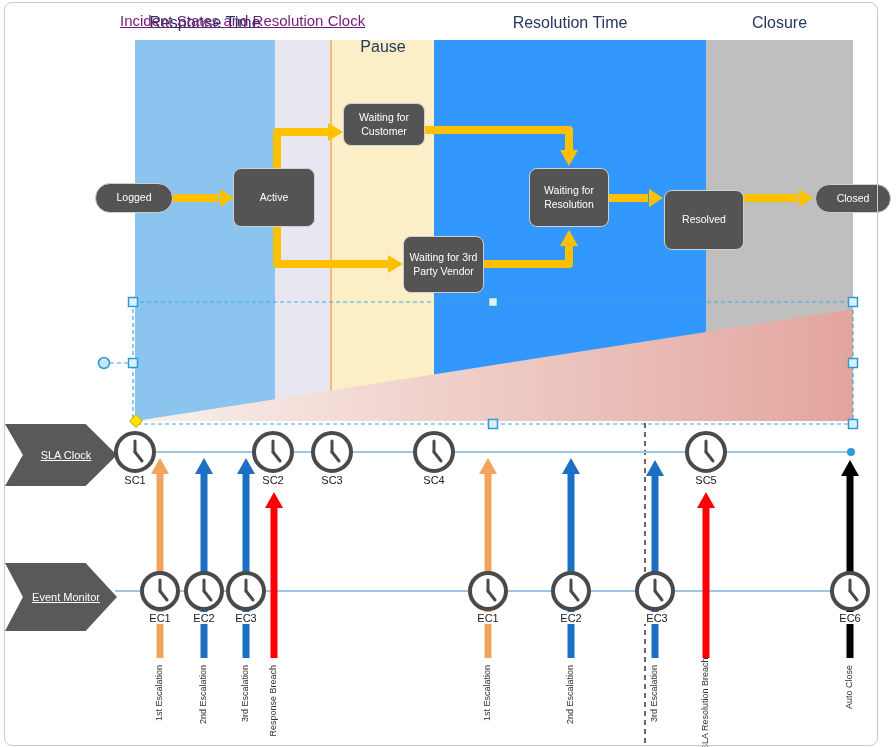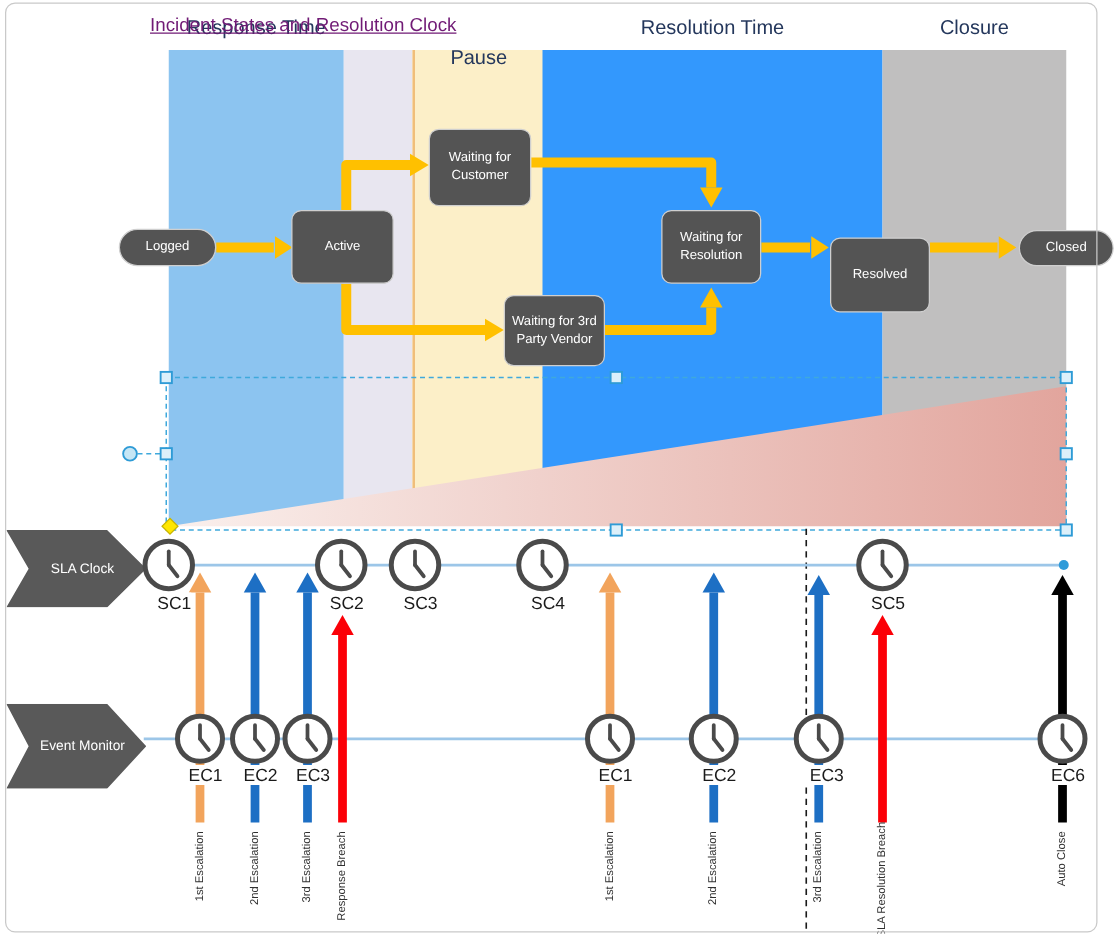--- a/index.html
+++ b/index.html
@@ -30,31 +30,31 @@
     position:absolute;background:#545454;border:1.5px solid #cfcfcf;border-radius:8px;
     color:#ffffff;font-size:10.5px;display:flex;align-items:center;justify-content:center;
     text-align:center;z-index:3;line-height:1.3;padding:2px;box-sizing:border-box;
   }
   .pill{border-radius:16px;}
 
   .chev{
     position:absolute;left:5px;width:112px;background:#595959;color:#ffffff;
     font-size:11px;display:flex;align-items:center;justify-content:center;text-align:center;
     clip-path:polygon(0% 0%,72% 0%,100% 50%,72% 100%,0% 100%,16% 50%);
-    z-index:3;line-height:1.35;padding-left:10px;box-sizing:border-box;
+    z-index:3;line-height:1.35;padding-left:10px;box-sizing:border-box;text-decoration:underline;
   }
   .chev-sla{top:424px;height:62px;}
   .chev-event{top:563px;height:68px;}
   .chev span{width:70px;}
 
   svg.overlay{position:absolute;left:0;top:0;z-index:4;}
   svg.connectors{position:absolute;left:0;top:0;z-index:2;}
 
   .clock-label{
-    position:absolute;width:36px;text-align:right;font-size:14px;color:#1a1a1a;
+    position:absolute;width:36px;text-align:center;font-size:11px;color:#1a1a1a;
     background:#ffffff;z-index:5;
   }
   .vlabel{
     position:absolute;width:85px;height:12px;font-size:9px;color:#303030;
     text-align:right;transform:rotate(-90deg);transform-origin:left top;
     white-space:nowrap;z-index:5;
   }
 </style>
 </head>
 <body>
@@ -91,21 +91,21 @@
       <polygon points="388,255 388,273 403,264"></polygon>
       <polygon points="560,150 578,150 569,166"></polygon>
       <polygon points="560,246 578,246 569,230"></polygon>
       <polygon points="649,189 649,207 663,198"></polygon>
       <polygon points="799,189 799,207 813,198"></polygon>
     </g>
   </svg>
 
   <div class="node pill" style="left:95px;top:183px;width:78px;height:30px;">Logged</div>
   <div class="node" style="left:233px;top:168px;width:82px;height:59px;">Active</div>
-  <div class="node" style="left:343px;top:103px;width:82px;height:62px;">Waiting for Customer</div>
+  <div class="node" style="left:343px;top:103px;width:82px;height:43px;">Waiting for Customer</div>
   <div class="node" style="left:403px;top:236px;width:81px;height:57px;">Waiting for 3rd Party Vendor</div>
   <div class="node" style="left:529px;top:168px;width:80px;height:59px;">Waiting for Resolution</div>
   <div class="node" style="left:664px;top:168px;width:80px;height:60px;margin-top:22px;">Resolved</div>
   <div class="node pill" style="left:815px;top:184px;width:76px;height:29px;">Closed</div>
 
   <div class="chev chev-sla">
       <span>SLA Clock</span>
     </div>
   <div class="chev chev-event">
       <span>Event Monitor</span>

